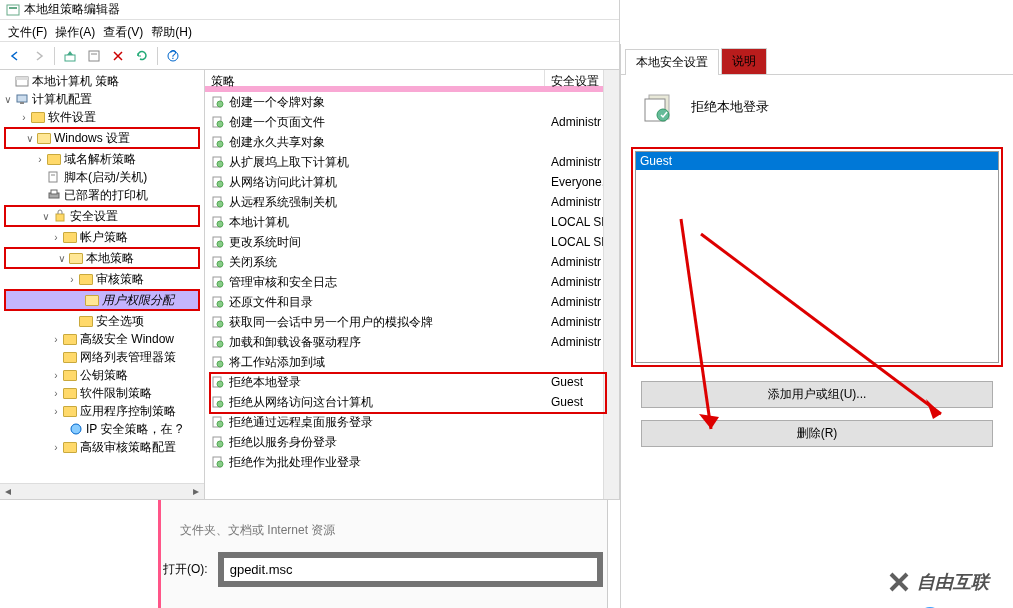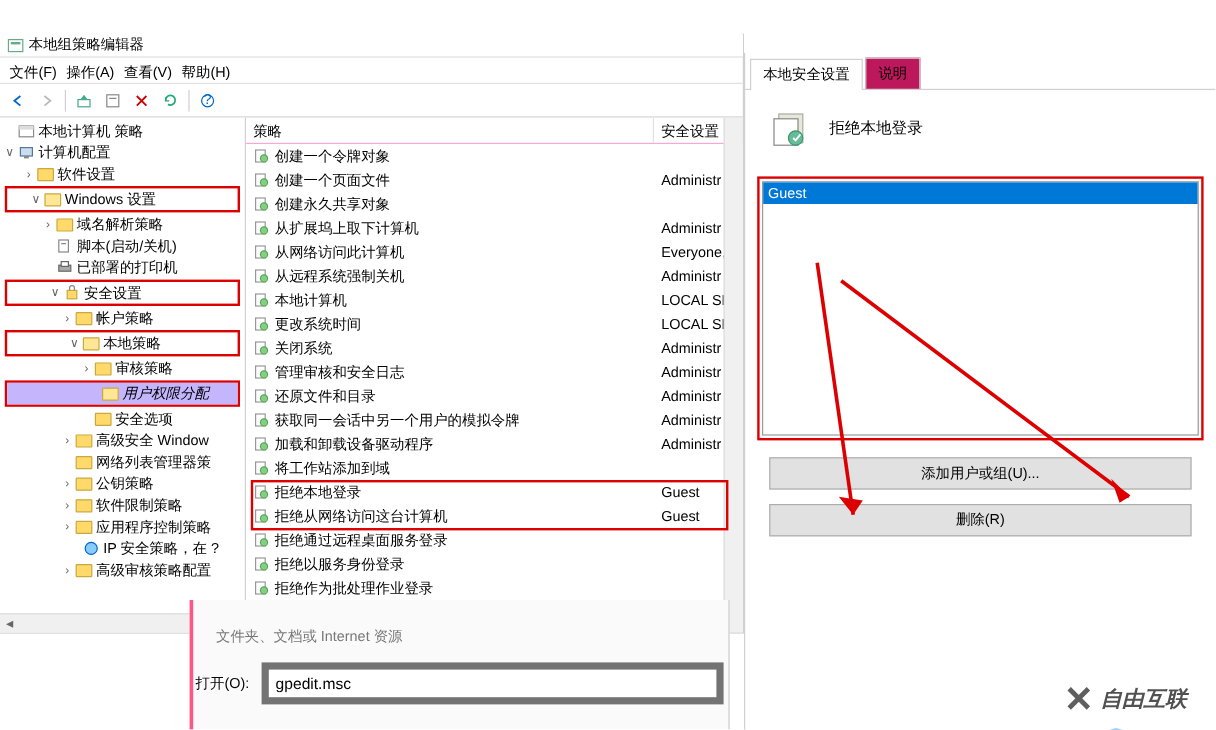--- a/index.html
+++ b/index.html
@@ -15,55 +15,55 @@
   .tree-pane { width: 205px; border-right: 1px solid #d0d0d0; overflow: hidden; background: #fff; position: relative; }
   .tree { padding: 2px 0; }
   .tree-row { display: flex; align-items: center; height: 18px; white-space: nowrap; cursor: default; padding-right: 2px; }
   .tree-row.sel { background: #c4b5fd; font-style: italic; }
   .chev { width: 12px; text-align: center; color: #666; font-size: 10px; }
   .tico { width: 16px; height: 16px; margin-right: 2px; display: inline-flex; align-items: center; justify-content: center; }
   .folder { width: 14px; height: 11px; background: #ffd96a; border: 1px solid #c9a93d; border-radius: 1px; }
   .folder.open { background: #ffe796; }
   .redbox { border: 2px solid #d00; }
   .list-pane { flex: 1; overflow: hidden; position: relative; }
-  .list-hdr { display: flex; height: 22px; border-bottom: 1px solid #f9a8d4; background: #fff; }
+  .list-hdr { display: flex; height: 22px; border-bottom: 6px solid #f9a8d4; background: #fff; }
   .list-hdr div { padding: 3px 6px; border-right: 1px solid #e0e0e0; }
   .col-pol { width: 340px; }
   .col-sec { flex: 1; }
   .list-body { overflow-y: auto; height: 408px; }
   .list-row { display: flex; align-items: center; height: 20px; cursor: default; }
   .list-row .pol { width: 340px; padding-left: 6px; display: flex; align-items: center; gap: 4px; overflow: hidden; text-overflow: ellipsis; white-space: nowrap; }
   .list-row .sec { flex: 1; padding-left: 6px; white-space: nowrap; overflow: hidden; }
   .pico { width: 14px; height: 14px; display: inline-block; }
   .right-pane { width: 376px; border-left: 1px solid #d0d0d0; background: #fff; display: flex; flex-direction: column; position: absolute; right: 0; top: 0; bottom: 0; margin-top: 44px; }
   .tabs { display: flex; padding: 4px 4px 0 4px; border-bottom: 1px solid #d0d0d0; }
   .tab { padding: 4px 10px; border: 1px solid #d0d0d0; border-bottom: none; margin-right: 2px; background: #fff; cursor: default; }
   .tab.active { background: #fff; position: relative; top: 1px; }
-  .tab.inactive { background: #be185d; }
+  .tab.inactive { background: #b91c1c; }
   .rp-hdr { display: flex; align-items: center; padding: 14px 20px; gap: 14px; }
   .rp-hdr .bigicon { width: 36px; height: 36px; }
   .rp-list { margin: 8px 10px; border: 2px solid #d00; height: 220px; background: #fff; position: relative; }
   .rp-list-inner { border: 1px solid #999; margin: 2px; height: calc(100% - 4px); }
   .rp-item { background: #0078d7; color: #fff; padding: 2px 4px; }
   .rp-btns { display: flex; gap: 12px; padding: 6px 20px; justify-content: flex-end; flex-direction: column; }
   .btn { padding: 4px 14px; background: #e1e1e1; border: 1px solid #adadad; cursor: default; min-width: 90px; text-align: center; }
   .arrow { position: absolute; pointer-events: none; }
   .bottom-area { position: absolute; left: 0; right: 0; top: 500px; height: 108px; }
   .run-box { position: absolute; left: 163px; top: 52px; width: 440px; display: flex; align-items: center; gap: 10px; }
   .run-box input { flex: 1; border: 6px solid #737373; padding: 4px 6px; font-size: 13px; }
   .watermark { position: absolute; right: 12px; bottom: 14px; opacity: 0.85; display: flex; align-items: center; gap: 4px; justify-content: flex-end; }
   .okcancel { position: absolute; right: 16px; bottom: 6px; display: flex; gap: 6px; padding-left: 32px; }
   .okbtn { padding: 3px 20px; border: 1px solid #0078d7; background: #fff; }
   svg { display: block; }
   .scroll-stub { position: absolute; right: 0; top: 0; bottom: 0; width: 16px; background: #f0f0f0; border-left: 1px solid #ddd; }
 </style>
 </head>
 <body>
 
-<div style="position:absolute;left:0;top:0;width:620px;height:500px;border-right:1px solid #d0d0d0;margin-top:28px;">
+<div style="position:absolute;left:0;top:0;width:620px;height:500px;border-right:1px solid #d0d0d0;">
 
   <div class="title-bar">
     <span class="icon">
       <svg width="14" height="14">
           <rect x="1" y="2" width="12" height="10" fill="none" stroke="#6a8" stroke-width="1"></rect>
           <rect x="3" y="4" width="8" height="2" fill="#6a8"></rect>
         </svg>
     </span>
     <span>本地组策略编辑器</span>
   </div>

